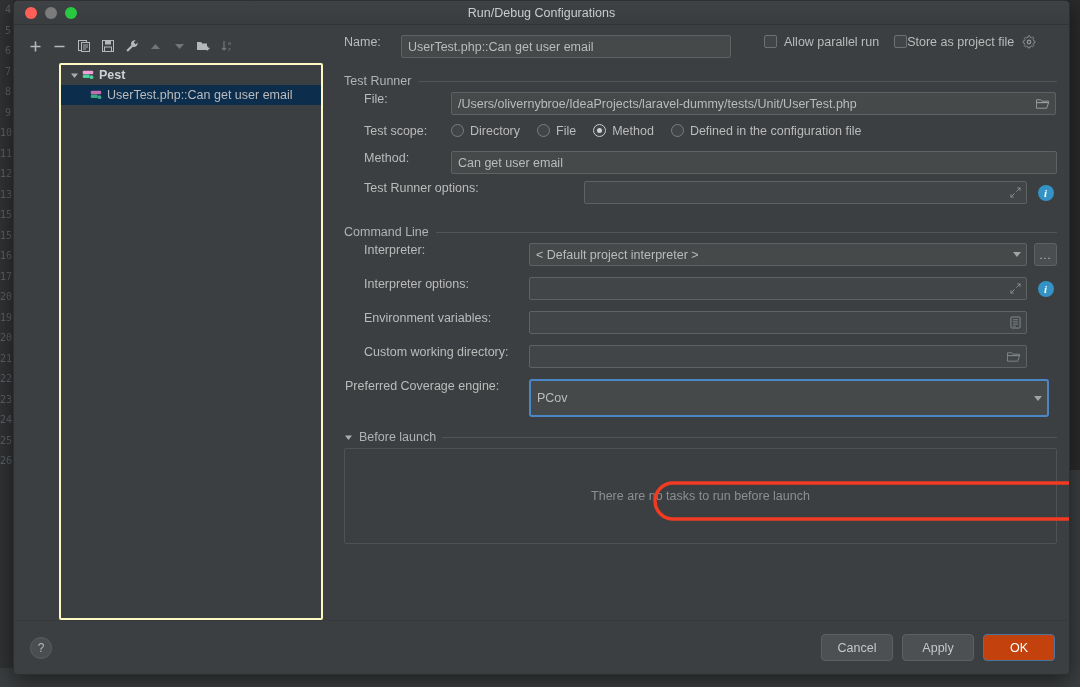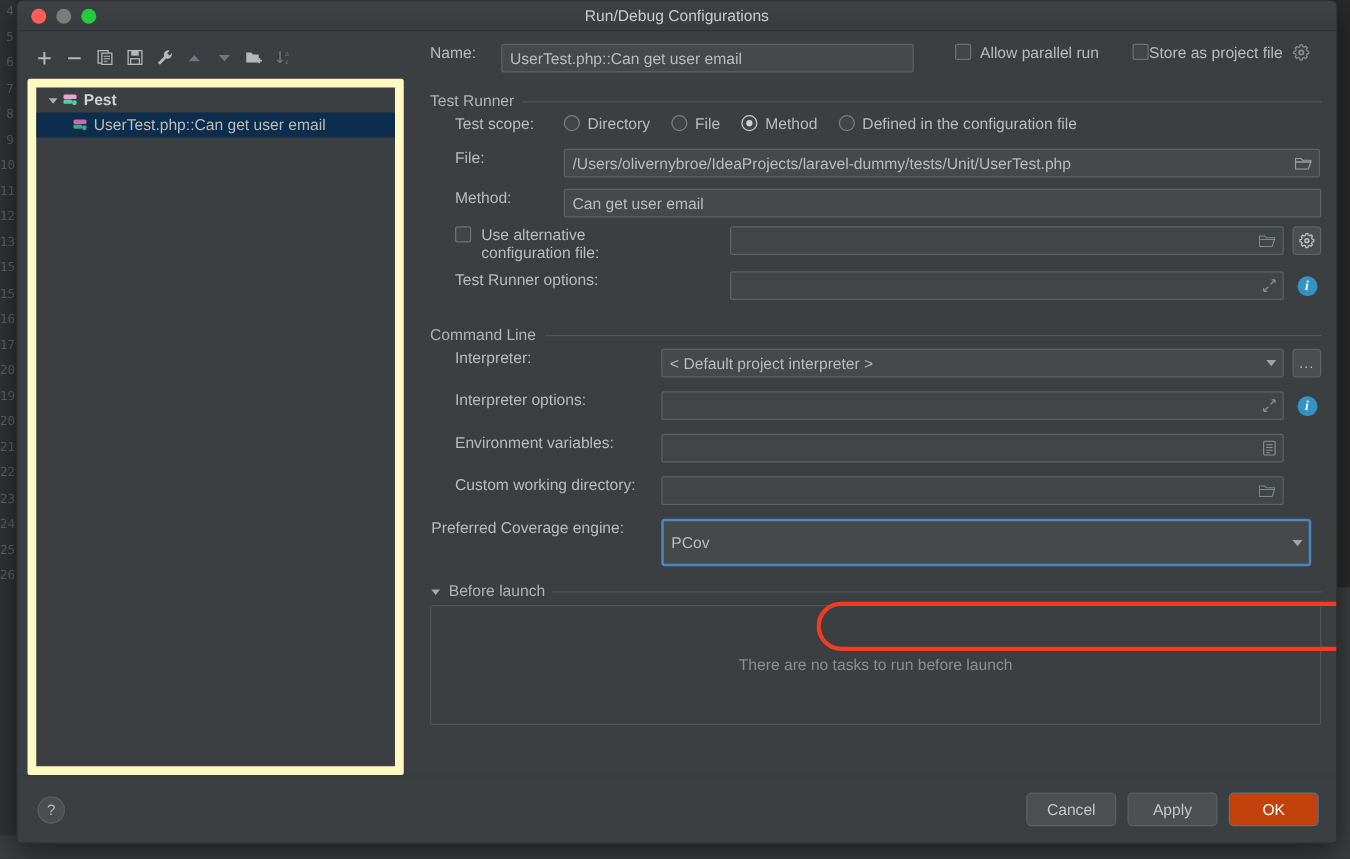--- a/index.html
+++ b/index.html
@@ -79,24 +79,25 @@
   }
   .tbtn {
     width: 21px; height: 21px; display: flex;
     align-items: center; justify-content: center;
     border-radius: 3px;
   }
   .tbtn svg { display: block; }
   .tree {
     flex: 1; margin-top: 4px;
     background: #3c3f41;
-    border: 7px solid #fef9c3;
+    border: 2px solid #fef9c3;
     border-radius: 2px;
     overflow: hidden;
     font-size: 12.5px;
+    margin-left: 37px;
   }
   .trow {
     height: 20px; display: flex; align-items: center;
     color: #bbbbbb; padding-left: 6px; white-space: nowrap;
   }
   .trow.selected { background: #0d2d4d; }
   .trow.child { padding-left: 28px; }
   .trow.bold { font-weight: bold; color: #cfd2d4; }
   .twist {
     width: 14px; display: flex; align-items: center; justify-content: center;
@@ -359,35 +360,48 @@
 
       <div class="row name-row">
         <span class="lbl" style="width:57px">Name:</span>
         <div class="field" style="width:330px">
           <span class="txt">UserTest.php::Can get user email</span>
         </div>
         <div class="row" style="gap:7px; margin-left:33px">
           <div class="chk"></div>
           <span>Allow parallel run</span>
         </div>
-        <div class="row" style="gap:0; margin-left:27px">
+        <div class="row" style="gap:0; margin-left:15px">
           <div class="chk"></div>
           <span>Store as project file</span>
         </div>
         <div style="margin-left:8px">
           <svg width="14" height="14" viewBox="0 0 16 16">
               <path d="M8 5.2A2.8 2.8 0 1 0 8 10.8 2.8 2.8 0 0 0 8 5.2zm0 1.6a1.2 1.2 0 1 1 0 2.4 1.2 1.2 0 0 1 0-2.4z" fill="#8b8f91"></path>
               <path d="M7 1h2l.3 1.6 1.4.6 1.4-.9 1.4 1.4-.9 1.4.6 1.4L14.8 7v2l-1.6.3-.6 1.4.9 1.4-1.4 1.4-1.4-.9-1.4.6L9 14.8H7l-.3-1.6-1.4-.6-1.4.9-1.4-1.4.9-1.4-.6-1.4L1.2 9V7l1.6-.3.6-1.4-.9-1.4 1.4-1.4 1.4.9 1.4-.6z" fill="none" stroke="#8b8f91" stroke-width="1.1"></path>
             </svg>
         </div>
       </div>
 
       <div class="sec-head">
         <span>Test Runner</span>
         <div class="sec-line"></div>
+      </div>
+
+      <div class="row" style="height:32px; padding-left:20px">
+        <span class="lbl" style="width:87px">File:</span>
+        <div class="field" style="flex:1; margin-right:1px">
+          <span class="txt">/Users/olivernybroe/IdeaProjects/laravel-dummy/tests/Unit/UserTest.php</span>
+          <span class="trail">
+            <svg width="14" height="12" viewBox="0 0 15 12">
+                <path d="M.5 1.5h4.5L6.5 3h7v1.5H.5z" fill="none" stroke="#9b9fa1"></path>
+                <path d="M.5 4.5h13L11.5 10.5H.5z" fill="none" stroke="#9b9fa1"></path>
+              </svg>
+          </span>
+        </div>
       </div>
 
       <div class="row" style="height:27px; padding-left:20px">
         <span class="lbl" style="width:87px">Test scope:</span>
         <div class="row" style="gap:6px">
           <div class="radio"></div>
           <span>Directory</span>
         </div>
         <div class="row" style="gap:6px; margin-left:17px">
           <div class="radio"></div>
@@ -396,61 +410,27 @@
         <div class="row" style="gap:6px; margin-left:17px">
           <div class="radio on"></div>
           <span>Method</span>
         </div>
         <div class="row" style="gap:6px; margin-left:17px">
           <div class="radio"></div>
           <span>Defined in the configuration file</span>
         </div>
       </div>
 
-      <div class="row" style="height:32px; padding-left:20px">
-        <span class="lbl" style="width:87px">File:</span>
-        <div class="field" style="flex:1; margin-right:1px">
-          <span class="txt">/Users/olivernybroe/IdeaProjects/laravel-dummy/tests/Unit/UserTest.php</span>
-          <span class="trail">
-            <svg width="14" height="12" viewBox="0 0 15 12">
-                <path d="M.5 1.5h4.5L6.5 3h7v1.5H.5z" fill="none" stroke="#9b9fa1"></path>
-                <path d="M.5 4.5h13L11.5 10.5H.5z" fill="none" stroke="#9b9fa1"></path>
-              </svg>
-          </span>
-        </div>
-      </div>
-
       <div class="row" style="height:30px; padding-left:20px">
         <span class="lbl" style="width:87px">Method:</span>
         <div class="field" style="flex:1">
           <span class="txt">Can get user email</span>
         </div>
       </div>
 
-      <div class="row" style="height:36px; padding-left:20px">
-        <div class="row" style="gap:8px; width:157px">
-          <div class="chk"></div>
-          <span>Use alternative configuration file:</span>
-        </div>
-        <div class="field empty" style="flex:1; margin-left:63px">
-          <span class="txt"></span>
-          <span class="trail">
-            <svg width="14" height="12" viewBox="0 0 15 12">
-                <path d="M.5 1.5h4.5L6.5 3h7v1.5H.5z" fill="none" stroke="#80868a"></path>
-                <path d="M.5 4.5h13L11.5 10.5H.5z" fill="none" stroke="#80868a"></path>
-              </svg>
-          </span>
-        </div>
-        <div class="sbtn" style="margin-left:7px">
-          <svg width="13" height="13" viewBox="0 0 16 16">
-              <path d="M8 5.4A2.6 2.6 0 1 0 8 10.6 2.6 2.6 0 0 0 8 5.4zm0 1.5a1.1 1.1 0 1 1 0 2.2 1.1 1.1 0 0 1 0-2.2z" fill="#c0c3c5"></path>
-              <path d="M7 1h2l.3 1.6 1.4.6 1.4-.9 1.4 1.4-.9 1.4.6 1.4L14.8 7v2l-1.6.3-.6 1.4.9 1.4-1.4 1.4-1.4-.9-1.4.6L9 14.8H7l-.3-1.6-1.4-.6-1.4.9-1.4-1.4.9-1.4-.6-1.4L1.2 9V7l1.6-.3.6-1.4-.9-1.4 1.4-1.4 1.4.9 1.4-.6z" fill="none" stroke="#c0c3c5" stroke-width="1.2"></path>
-            </svg>
-        </div>
-      </div>
 
       <div class="row" style="height:31px; padding-left:20px">
         <span class="lbl" style="width:220px">Test Runner options:</span>
         <div class="field empty" style="flex:1">
           <span class="txt"></span>
           <span class="trail">
             <svg width="11" height="11" viewBox="0 0 12 12">
                 <path d="M11 1L7 5M11 1H8M11 1v3M1 11l4-4M1 11h3M1 11V8" stroke="#8b8f91" fill="none"></path>
               </svg>
           </span>

